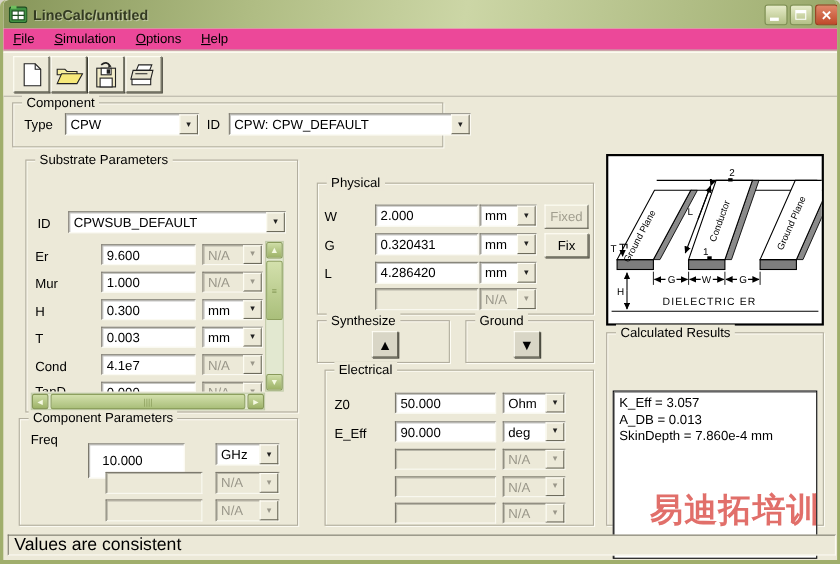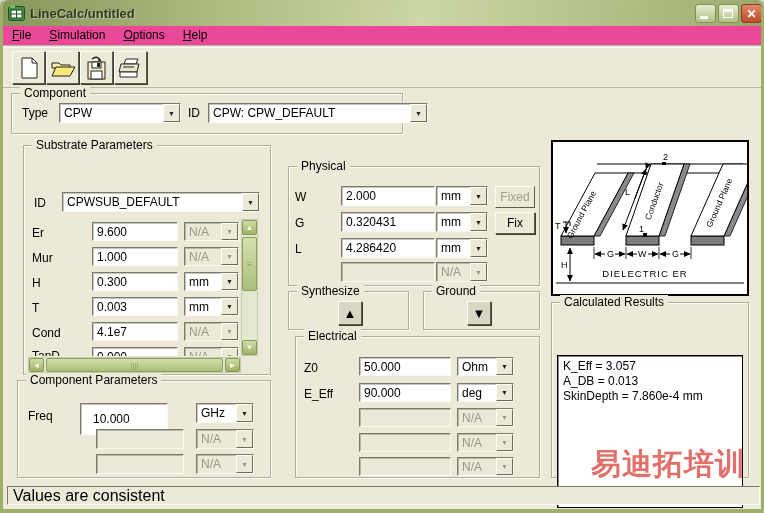--- a/index.html
+++ b/index.html
@@ -233,21 +233,21 @@
 
     <div class="sb-h" style="left:4px; top:211px; width:213px;">
       <div class="sbtn" style="left:0px; top:0px; width:15px; height:14px;">◄</div>
       <div class="sthumb h" style="left:17px; top:0px; width:177px; height:14px;">||||</div>
       <div class="sbtn" style="right:0px; top:0px; width:15px; height:14px;">►</div>
     </div>
   </div>
 
   <div class="gbox" style="left:14px; top:380px; width:254px; height:98px;">
     <span class="gcap">Component Parameters</span>
-    <span class="flabel" style="left:10px; top:28px;">Freq</span>
+    <span class="flabel" style="left:10px; top:12px;">Freq</span>
     <input class="tin" style="left: 62px; top: 22px; width: 88px; height: 32px; padding-left: 12px;" value="10.000">
     <div class="combo" style="left:178px; top:22px; width:58px;">
       <span class="cval">GHz</span>
         <span class="cbtn">▼</span>
     </div>
     <input class="tin dis" disabled="" style="left: 78px; top: 48px; width: 88px; height: 20px;">
     <div class="combo dis" style="left:178px; top:48px; width:58px;">
       <span class="cval">N/A</span>
         <span class="cbtn">▼</span>
     </div>

